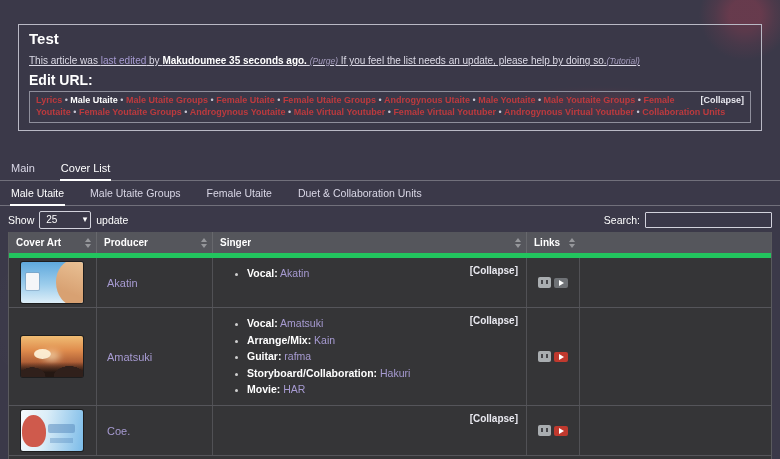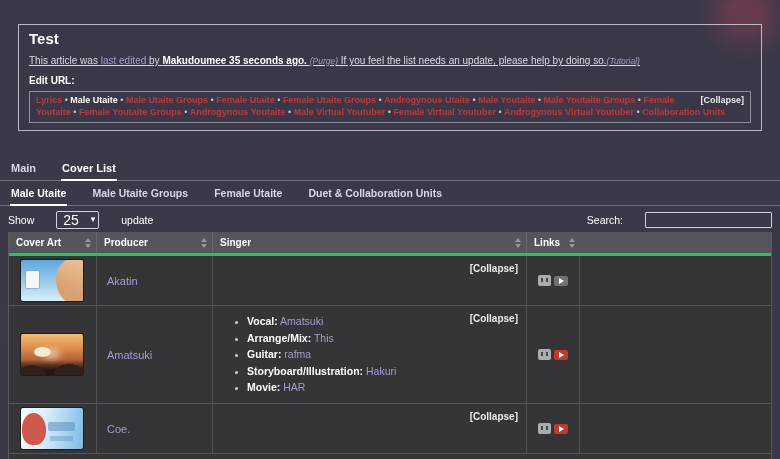--- a/index.html
+++ b/index.html
@@ -23,63 +23,63 @@
     margin:24px 8px 0 18px; width:744px;
     border:1px solid #b9b9c5;
     padding:3px 10px 7px 10px;
     background:rgba(56,54,70,.25);
   }
   .article-box h1 { font-size:15px; line-height:17px; color:#fff; margin:2px 0 4px 0; font-weight:bold; }
   .notice { font-size:10px; line-height:20px; color:#dcdae6; margin:0 0 3px 0;text-decoration:underline; }
   .notice .lav { color:#a79bd2; }
   .notice b { color:#fff; }
   .notice .small-italic { font-style:italic; font-size:8.5px; color:#a59dbe; }
-  .edit-url { font-size:10px; line-height:13px; font-weight:bold; color:#fff; margin:2px 0 4px 0; }
+  .edit-url { font-size:14px; line-height:13px; font-weight:bold; color:#fff; margin:2px 0 4px 0; }
   .navbox {
     border:1px solid #8f8f9c; padding:3px 6px 4px 6px;
     font-size:9px; line-height:11.5px; color:#cfcdd9;
   }
   .navbox .collapse-btn { float:right; color:#e9e9f0; font-weight:bold; margin-left:8px; }
   .nav-link { font-weight:bold; }
   .nav-link.red { color:#bc3a3e; }
   .nav-link.current { color:#ffffff; }
   .nav-sep { color:#c9c7d4; }
 
   
   .tabs { display:flex; gap:24px; padding:0 0 0 10px; border-bottom:1px solid rgba(255,255,255,.28); margin:0; }
   .tabs-primary { margin-top:26px; }
   .tabs-secondary { margin-top:1px; }
   .tab {
-    font-size:11px; font-weight:bold; color:#d9d7e6;
+    font-size:11px; font-weight:normal; color:#d9d7e6;
     padding:5px 1px 5px 1px; border-bottom:2px solid transparent; margin-bottom:-1px;
     cursor:pointer; white-space:nowrap;
   }
   .tabs-secondary .tab { font-size:10.5px; }
   .tab.active { color:#ffffff; border-bottom-color:#ffffff; }
 
   
   .controls { display:flex; justify-content:space-between; align-items:center; margin:4px 8px 3px 8px; font-size:10.5px; color:#fff; height:19px; }
-  .show-group, .search-group { display:flex; align-items:center; gap:22px; }
+  .show-group, .search-group { display:flex; align-items:center; gap:5px; }
   .select-wrap { position:relative; display:inline-block; }
   .select-wrap select {
     appearance:none; -webkit-appearance:none;
     background:#3b3949; color:#fff; border:1px solid #d2d2dc; border-radius:2px;
-    font-family:"Liberation Sans",sans-serif; font-size:14px;
-    height:18px; width:43px; padding:0 14px 0 6px; cursor:pointer;
+    font-family:"Liberation Sans",sans-serif; font-size:10px;
+    height:18px; width:52px; padding:0 14px 0 6px; cursor:pointer;
   }
   .select-arrow { position:absolute; right:4px; top:3px; font-size:9px; color:#fff; pointer-events:none; }
   .search-input {
     background:rgba(59,57,73,.6); border:1px solid #d2d2dc; border-radius:1px;
     width:127px; height:16px; color:#fff; font-size:10px; padding:0 4px; outline:none;
   }
 
   
   .datatable { margin:2px 0 0 8px; width:764px; border:1px solid #5a5a5e; border-top:none; }
   .thead, .trow { display:grid; grid-template-columns:88px 116px 314px 53px 191px; }
-  .thead { background:#55565c; border-bottom:3px solid #22c55e; }
+  .thead { background:#55565c; border-bottom:5px solid #22c55e; }
   .th {
     padding:5px 5px 5px 7px; font-size:10px; font-weight:bold; color:#fff;
     display:flex; justify-content:space-between; align-items:center;
     border-right:1px solid #67686d; cursor:pointer; overflow:hidden;
   }
   .th:last-child { border-right:none; }
   .sort-icon { display:inline-flex; flex-direction:column; gap:2px; opacity:.5; flex:none; margin-left:4px; }
   .sort-icon::before { content:""; width:0; height:0; border-left:3px solid transparent; border-right:3px solid transparent; border-bottom:4px solid #d6d7da; }
   .sort-icon::after  { content:""; width:0; height:0; border-left:3px solid transparent; border-right:3px solid transparent; border-top:4px solid #d6d7da; }
 
@@ -189,41 +189,44 @@
     <div id="tbody">
         <div class="trow">
           <div class="td td-cover">
             <div class="thumb c-akatin-sky"></div>
           </div>
           <div class="td td-singer">
             <a class="singer-link">Akatin</a>
           </div>
           <div class="td td-producer">
             <a class="collapse-link">[Collapse]</a>
+            <ul class="credits">
+              <li class="credit"><b class="role">Vocal:</b> <a class="credit-name">Akatin</a></li>
+            </ul>
           </div>
           <div class="td td-links">
             <span class="licon nico"></span>
             <span class="licon yt yt-gray"></span>
           </div>
           <div class="td td-desc"></div>
         </div>
         <div class="trow">
           <div class="td td-cover">
             <div class="thumb c-amatsuki-sunset"></div>
           </div>
           <div class="td td-singer">
             <a class="singer-link">Amatsuki</a>
           </div>
           <div class="td td-producer">
             <a class="collapse-link">[Collapse]</a>
             <ul class="credits">
               <li class="credit"><b class="role">Vocal:</b> <a class="credit-name">Amatsuki</a></li>
-              <li class="credit"><b class="role">Arrange/Mix:</b> <a class="credit-name">This</a></li>
+              <li class="credit"><b class="role">Arrange/Mix:</b> <a class="credit-name">Kain</a></li>
               <li class="credit"><b class="role">Guitar:</b> <a class="credit-name">rafma</a></li>
-              <li class="credit"><b class="role">Storyboard/Illustration:</b> <a class="credit-name">Hakuri</a></li>
+              <li class="credit"><b class="role">Storyboard/Collaboration:</b> <a class="credit-name">Hakuri</a></li>
               <li class="credit"><b class="role">Movie:</b> <a class="credit-name">HAR</a></li>
             </ul>
           </div>
           <div class="td td-links">
             <span class="licon nico"></span>
             <span class="licon yt yt-red"></span>
           </div>
           <div class="td td-desc"></div>
         </div>
         <div class="trow">

